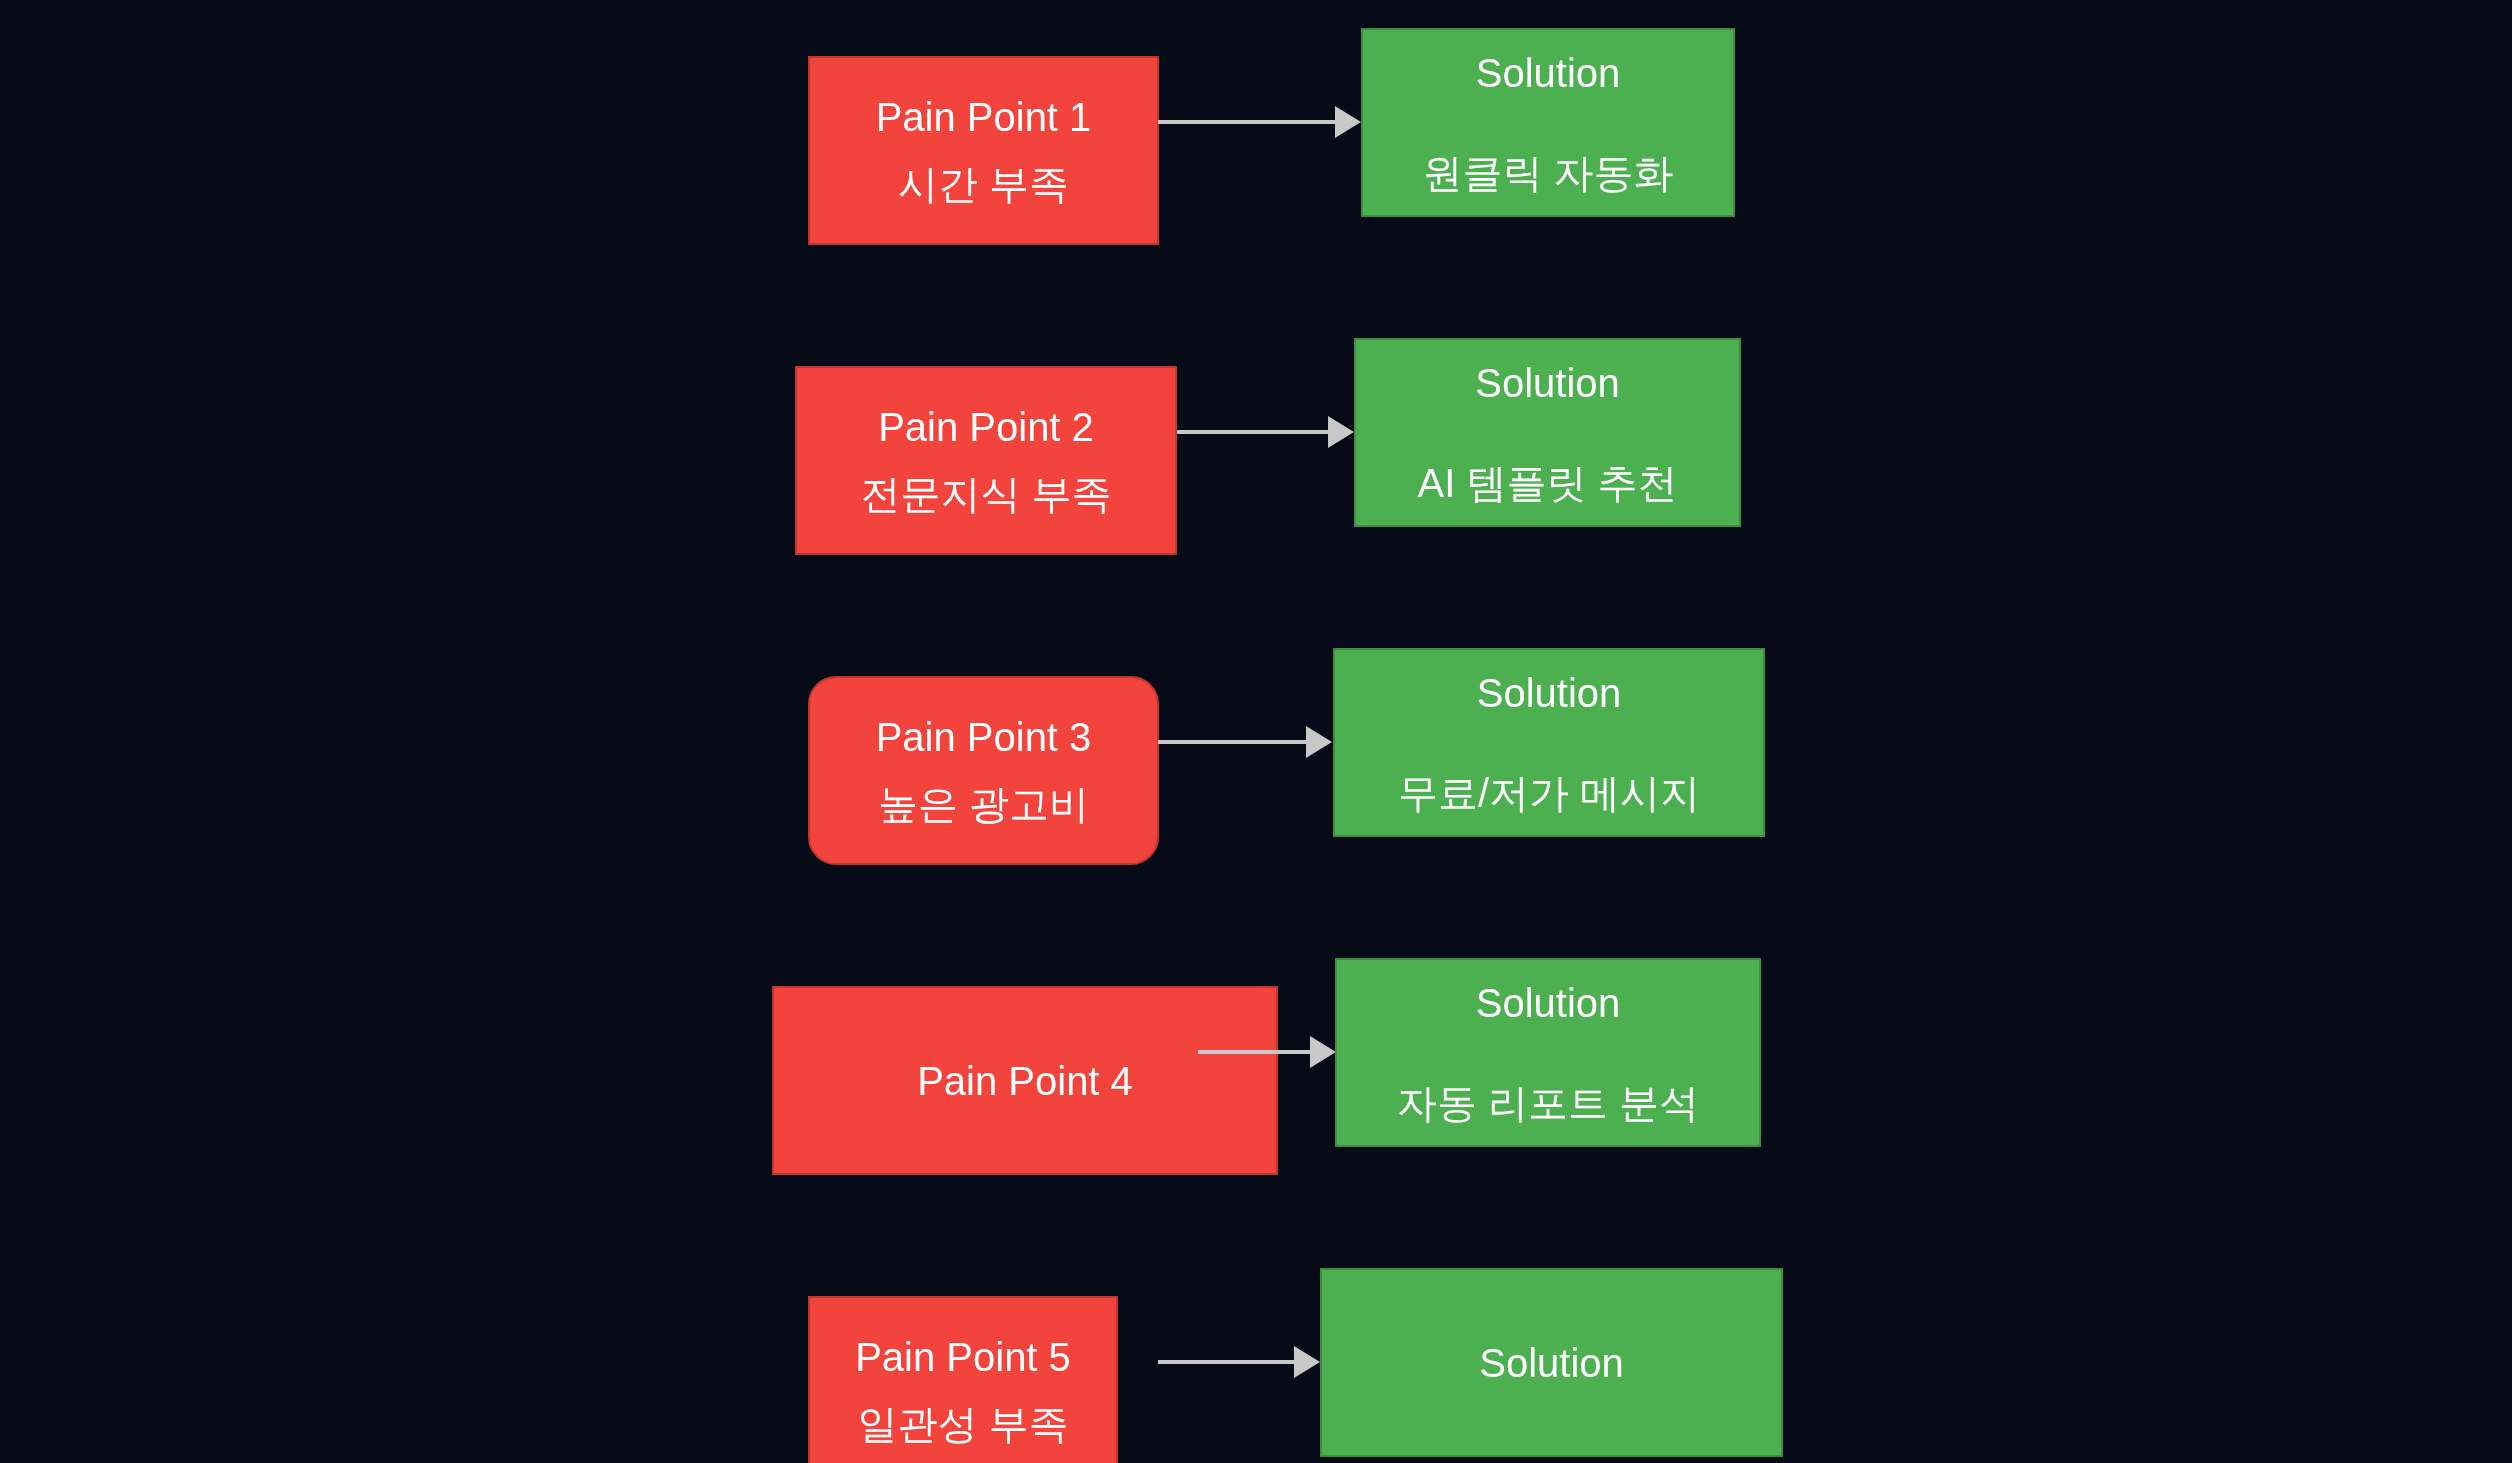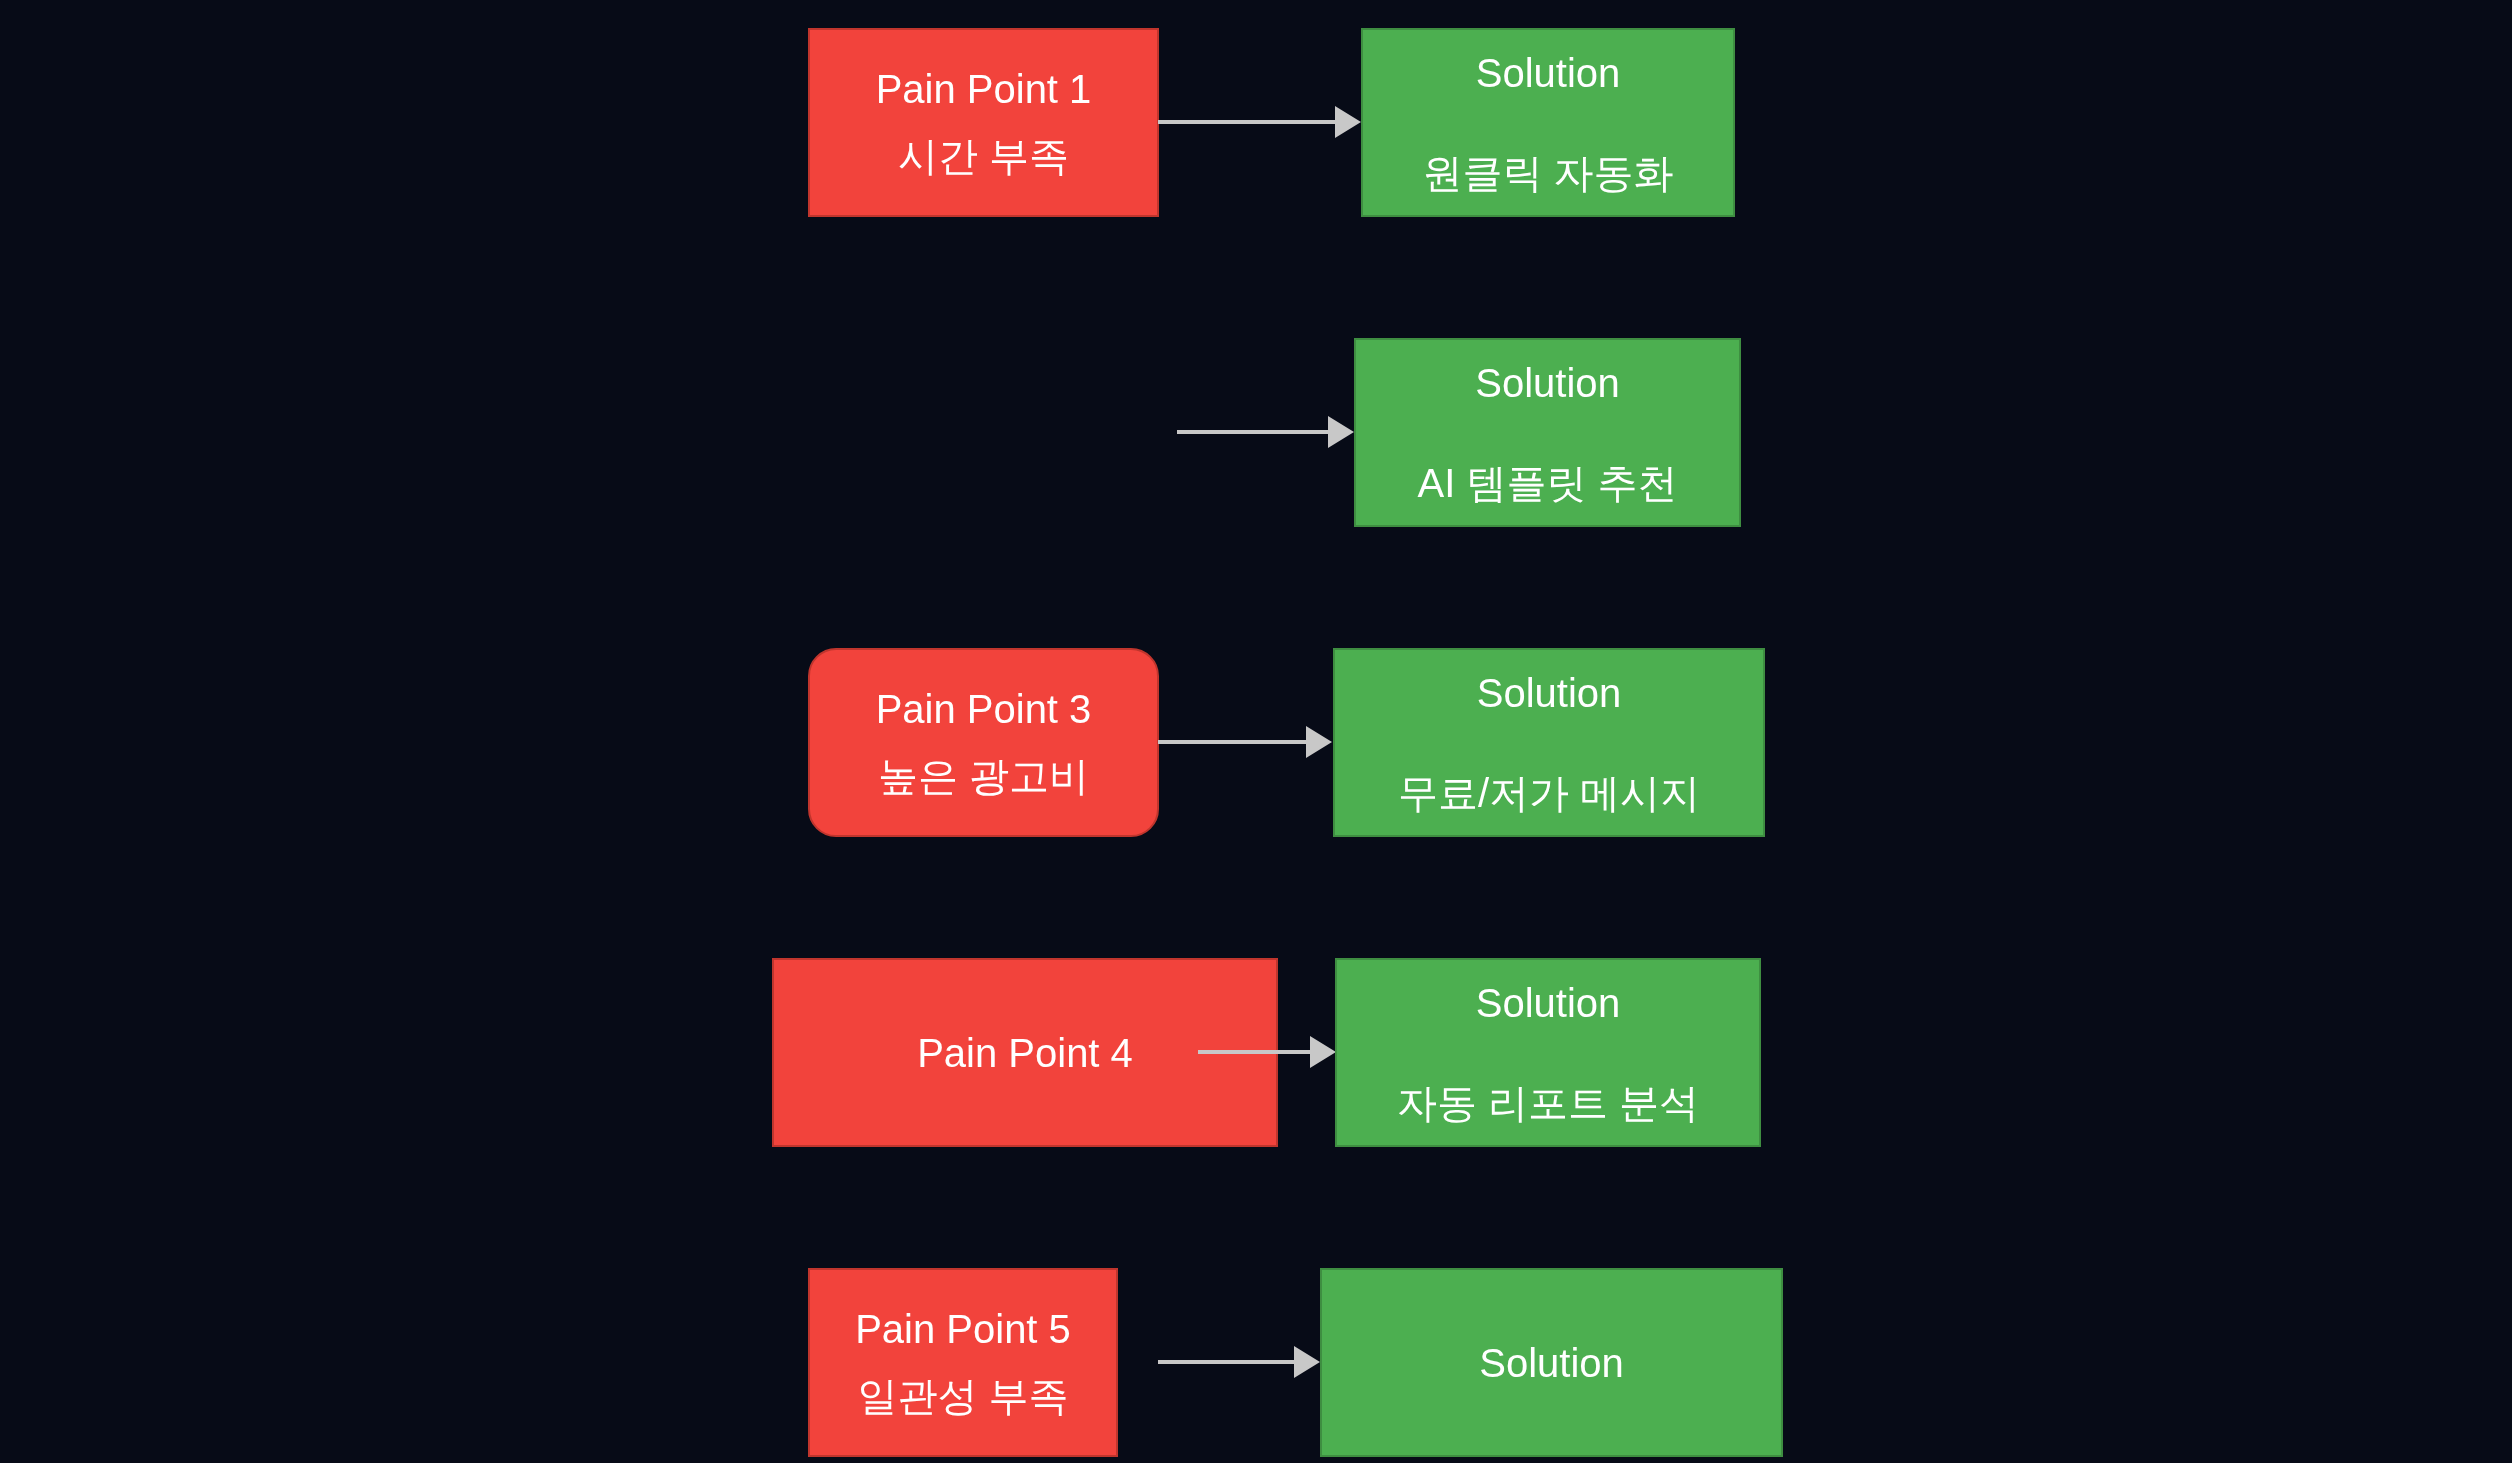--- a/index.html
+++ b/index.html
@@ -41,20 +41,21 @@
     gap: 7.4px;
     color: var(--text);
     font-size: 40px;
     line-height: 1.5;
     text-align: center;
     white-space: nowrap;
   }
   .node.pain {
     background: var(--pain-fill);
     border: 2.8px solid var(--pain-border);
+    margin-top: 28px;
   }
   .node.solution {
     background: var(--solution-fill);
     border: 2.8px solid var(--solution-border);
     gap: 40px;
   }
   .edge {
     position: absolute;
     top: 0;
     height: 189px;
@@ -98,20 +99,24 @@
       <div class="line"></div>
       <div class="head"></div>
     </div>
     <div class="node solution">
       <span>Solution</span>
       <span>원클릭 자동화</span>
     </div>
   </div>
 
   <div class="row r2">
+    <div class="node pain">
+      <span>Pain Point 2</span>
+      <span>전문지식 부족</span>
+    </div>
     <div class="edge">
       <div class="line"></div>
       <div class="head"></div>
     </div>
     <div class="node solution">
       <span>Solution</span>
       <span>AI 템플릿 추천</span>
     </div>
   </div>
 

